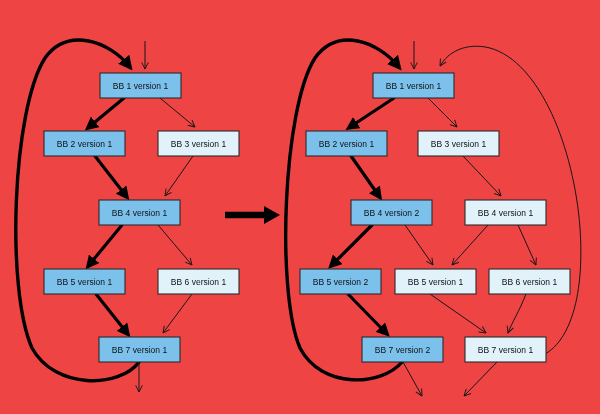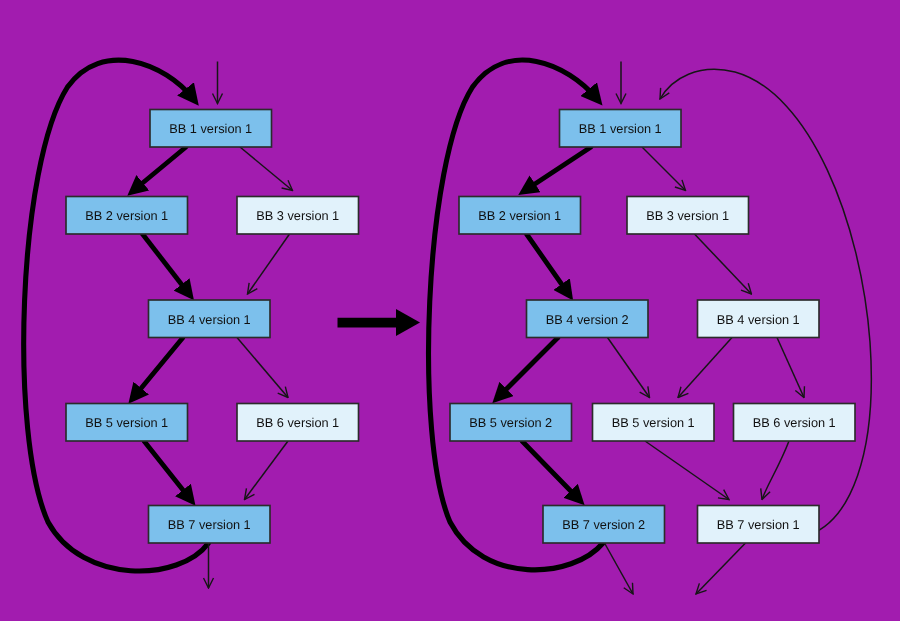--- a/index.html
+++ b/index.html
@@ -4,21 +4,21 @@
 <style>
   html, body {
     margin: 0;
     padding: 0;
     background: #ffffff;
   }
   #canvas {
     position: relative;
     width: 600px;
     height: 414px;
-    background: #a21caf;
+    background: #ef4444;
     font-family: "Liberation Sans", sans-serif;
     overflow: hidden;
   }
   svg.diagram {
     position: absolute;
     left: 0;
     top: 0;
     width: 600px;
     height: 414px;
   }

